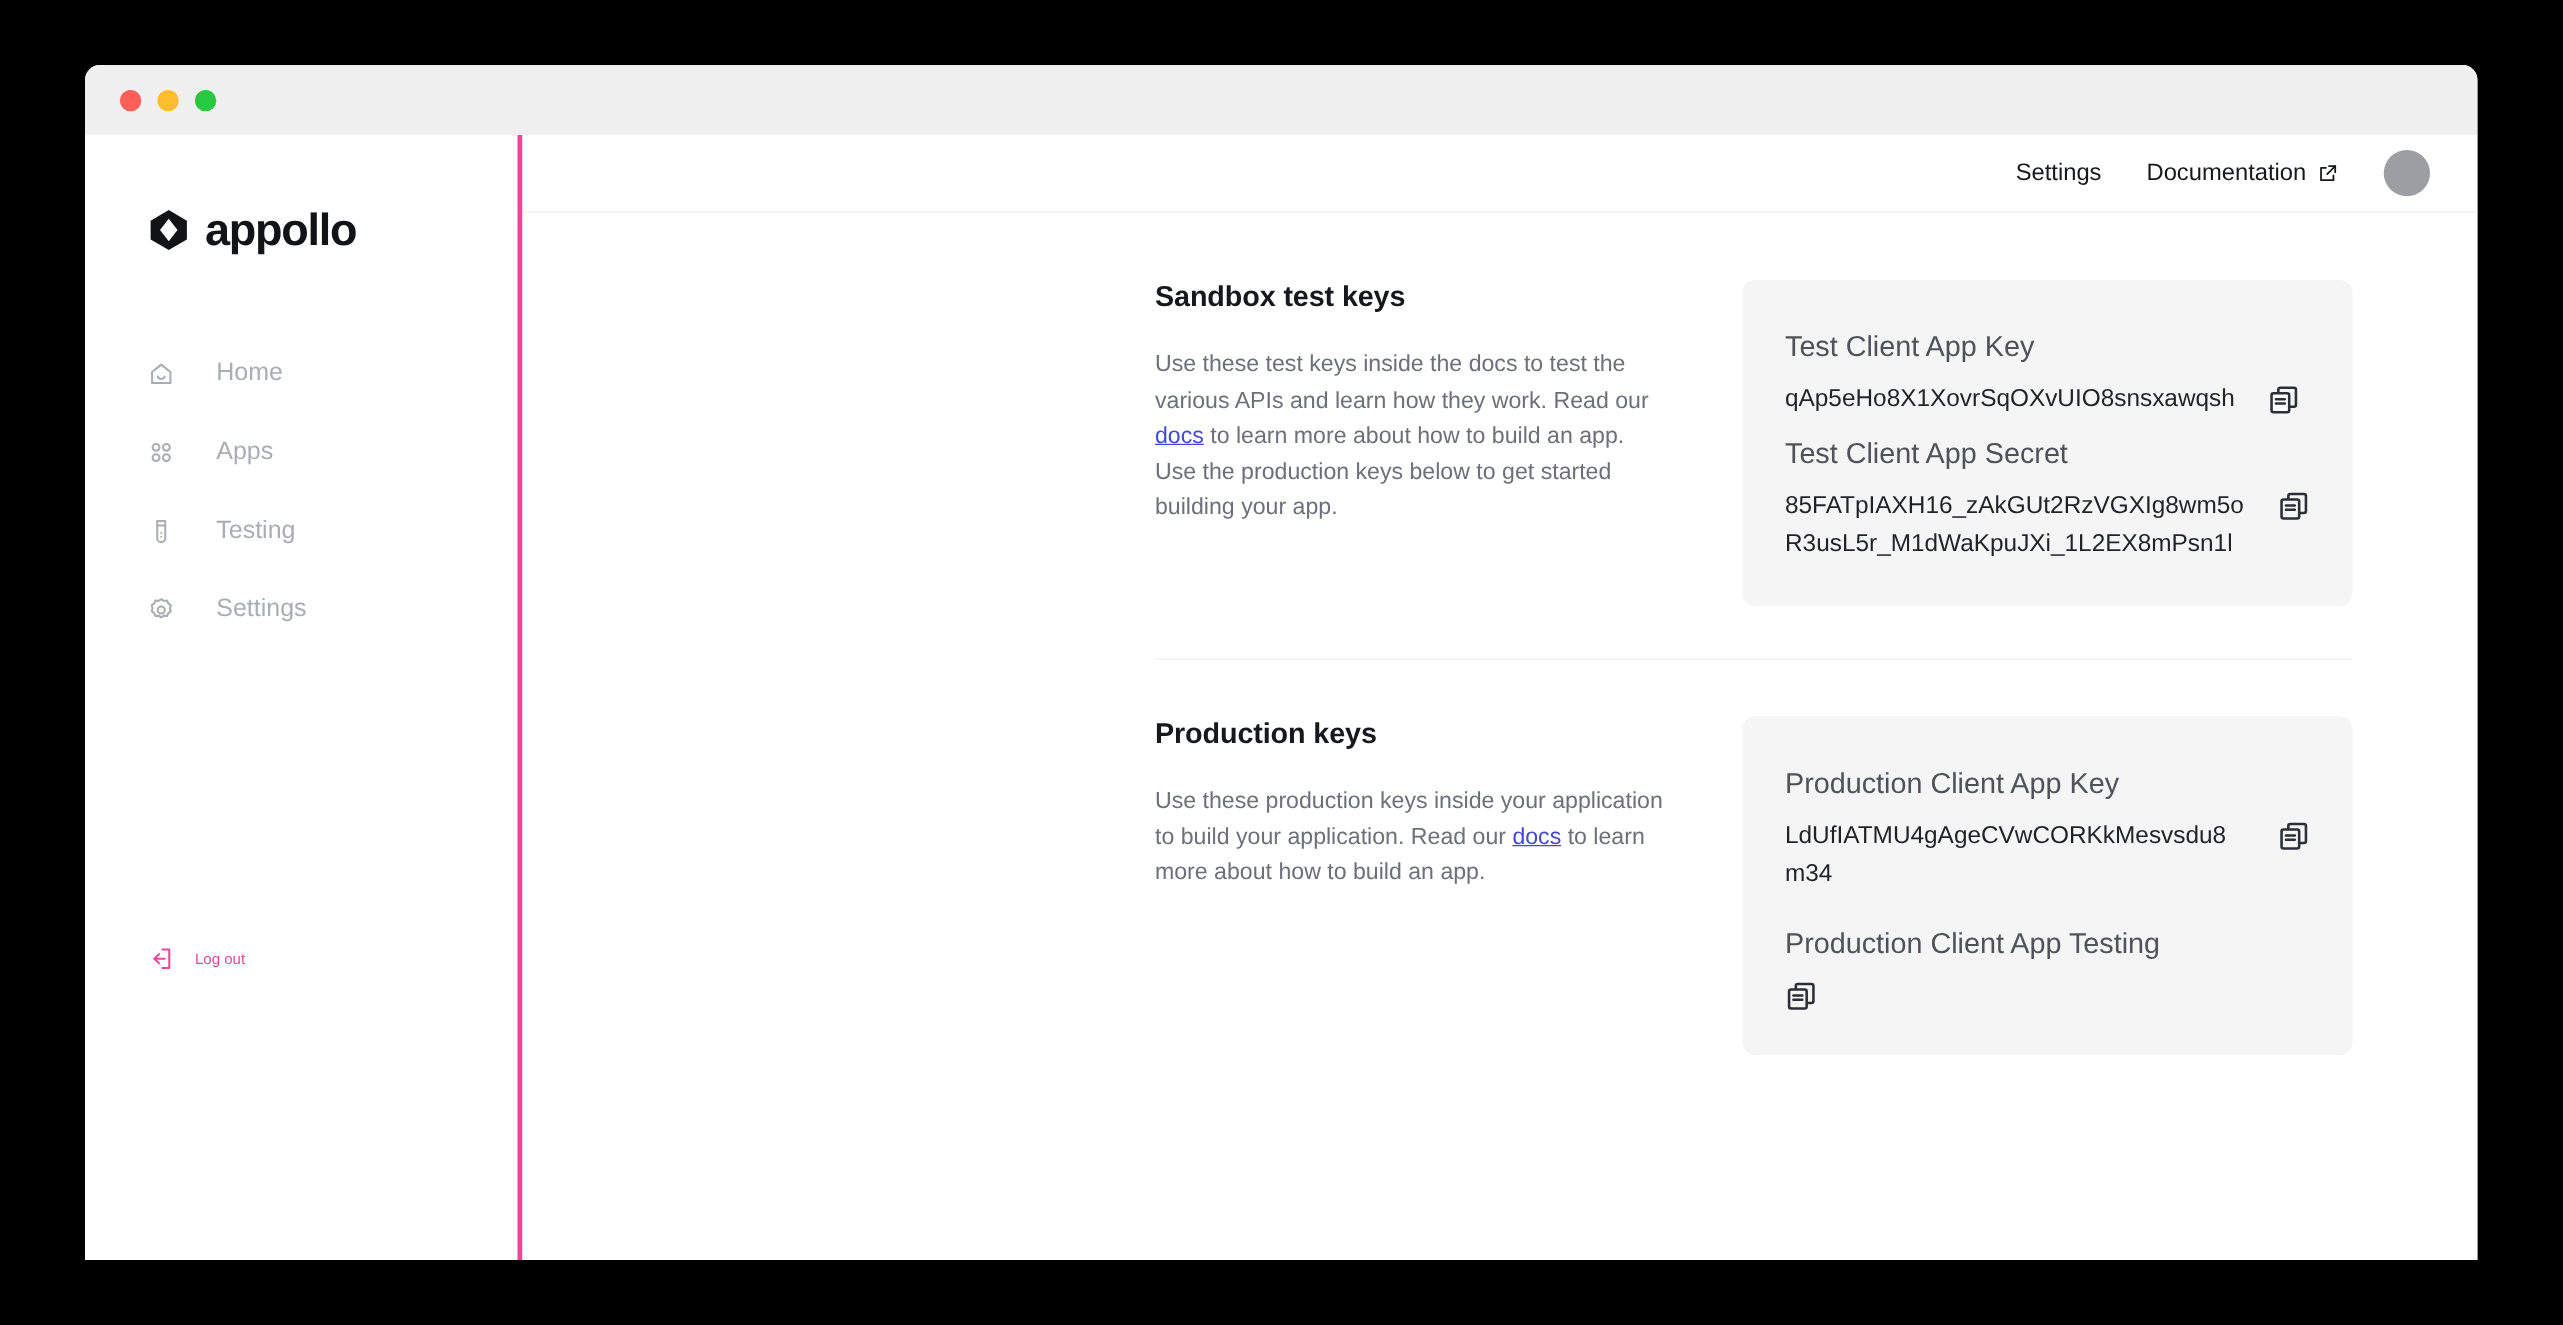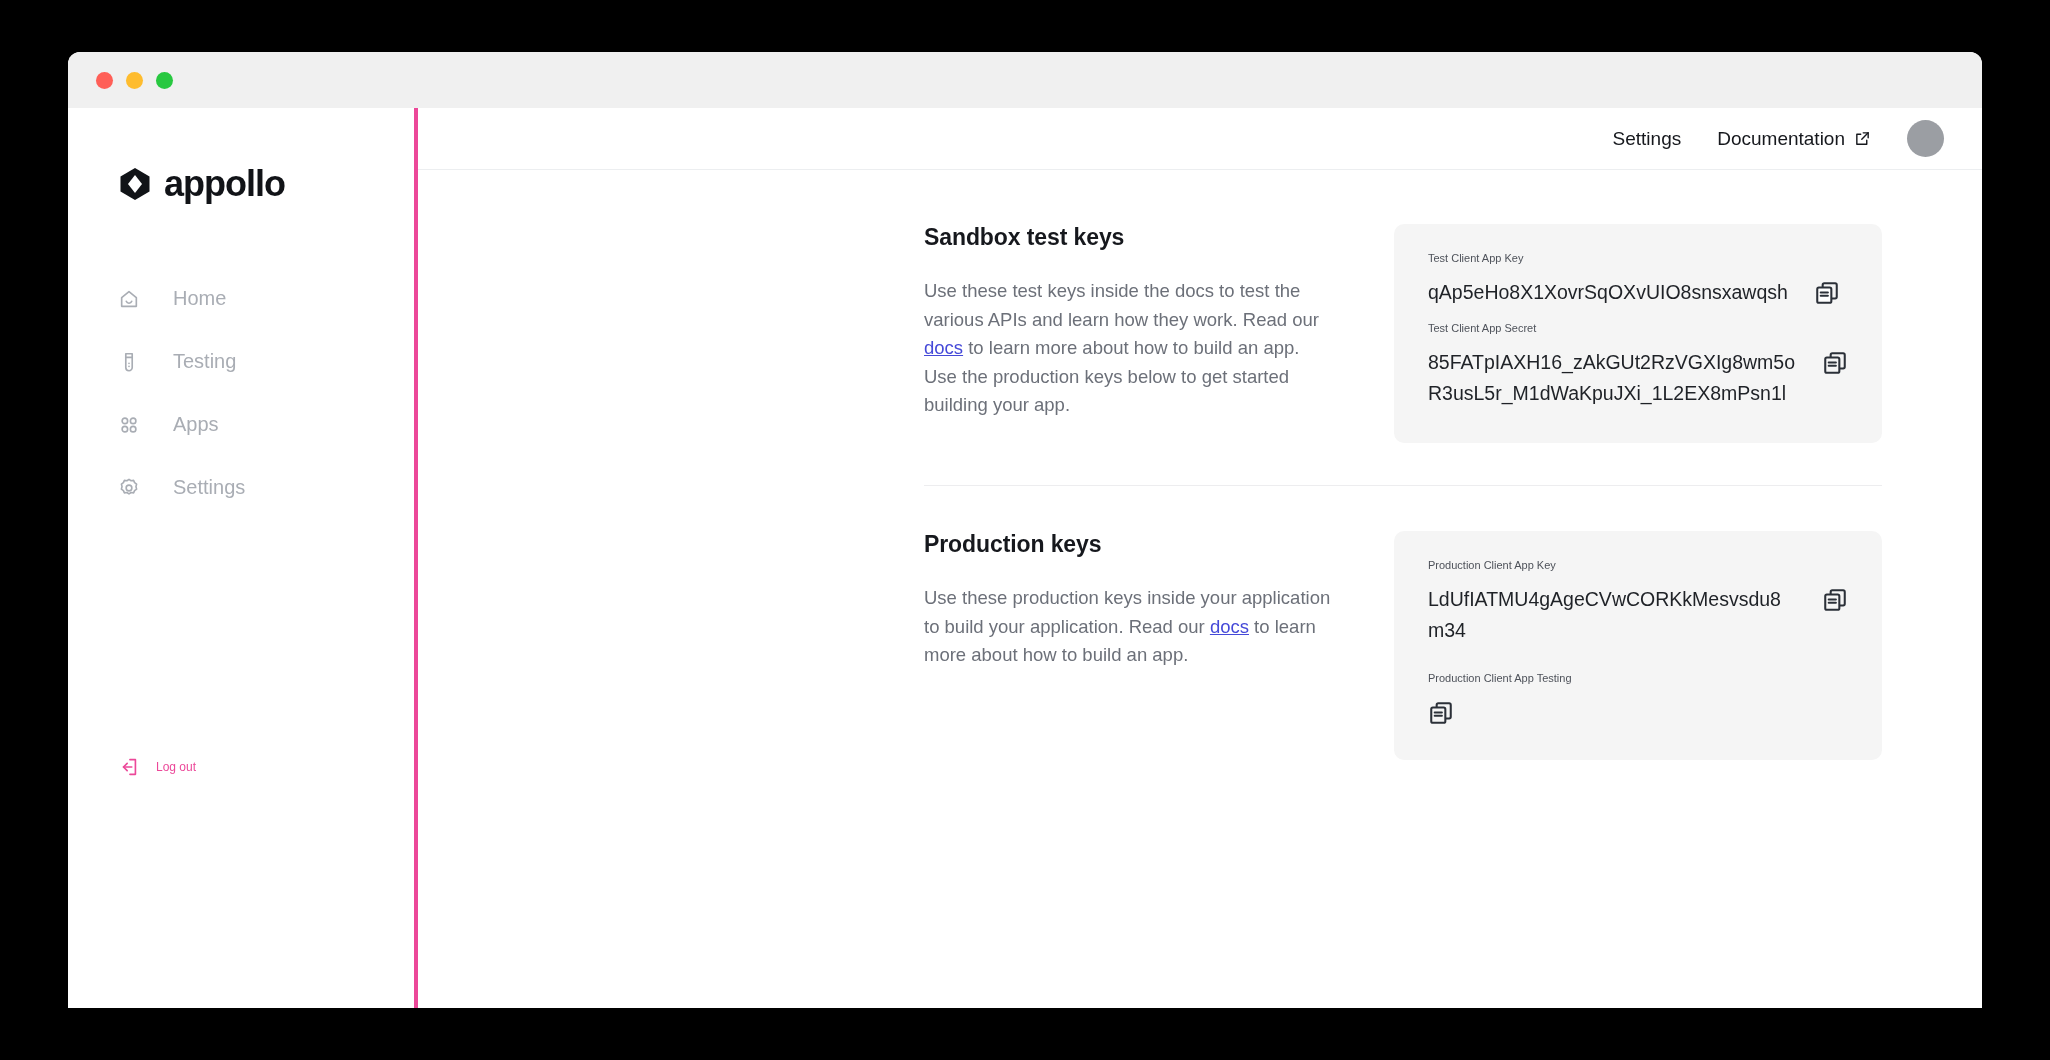--- a/index.html
+++ b/index.html
@@ -146,23 +146,24 @@
   .card {
     flex: 1 1 auto;
     background: #f5f5f5;
     border-radius: 10px;
     padding: 28px 34px 34px 34px;
     max-width: 735px;
   }
   .field { margin-bottom: 14px; }
   .field:last-child { margin-bottom: 0; }
   .field-label {
-    font-size: 11px;
+    font-size: 23px;
     color: #4e525a;
     margin-bottom: 13px;
+    margin-top: 12px;
   }
   .field-row {
     display: flex;
     align-items: flex-start;
     gap: 26px;
   }
   .field-value {
     font-size: 19.5px;
     line-height: 31px;
     color: #1f2227;
@@ -217,40 +218,40 @@
             <svg viewBox="0 0 24 24" width="22" height="22" fill="none" stroke="currentColor" stroke-width="1.8" stroke-linecap="round" stroke-linejoin="round">
               <path d="M4 10.5 L12 4 L20 10.5 V20 H4 Z"></path>
               <path d="M9 14.5 a3.2 3.2 0 0 0 6 0"></path>
             </svg>
           </span>
           <span>Home</span>
         </div>
 
         <div class="nav-item">
           <span class="nav-ico">
+            <svg viewBox="0 0 24 24" width="22" height="22" fill="none" stroke="currentColor" stroke-width="1.8">
+              <circle cx="7.5" cy="7.5" r="3"></circle>
+                <circle cx="16.5" cy="7.5" r="3"></circle>
+              <circle cx="7.5" cy="16.5" r="3"></circle>
+                <circle cx="16.5" cy="16.5" r="3"></circle>
+            </svg>
+          </span>
+          <span>Apps</span>
+        </div>
+
+        <div class="nav-item">
+          <span class="nav-ico">
             <svg viewBox="0 0 24 24" width="22" height="22" fill="none" stroke="currentColor" stroke-width="1.8" stroke-linecap="round" stroke-linejoin="round">
               <path d="M8.5 3 H15.5 V18 a3.5 3.5 0 0 1 -7 0 Z"></path>
               <path d="M8.5 7 H15.5"></path>
               <circle cx="12" cy="13.5" r="0.9" fill="currentColor" stroke="none"></circle>
               <circle cx="12" cy="16.8" r="0.9" fill="currentColor" stroke="none"></circle>
             </svg>
           </span>
           <span>Testing</span>
-        </div>
-
-        <div class="nav-item">
-          <span class="nav-ico">
-            <svg viewBox="0 0 24 24" width="22" height="22" fill="none" stroke="currentColor" stroke-width="1.8">
-              <circle cx="7.5" cy="7.5" r="3"></circle>
-                <circle cx="16.5" cy="7.5" r="3"></circle>
-              <circle cx="7.5" cy="16.5" r="3"></circle>
-                <circle cx="16.5" cy="16.5" r="3"></circle>
-            </svg>
-          </span>
-          <span>Apps</span>
         </div>
 
 
         <div class="nav-item">
           <span class="nav-ico">
             <svg viewBox="0 0 24 24" width="22" height="22" fill="none" stroke="currentColor" stroke-width="1.8" stroke-linejoin="round">
               <path d="M12 2.6 l2.3 1.5 2.7 -.4 1.1 2.5 2.2 1.6 -.7 2.7 .7 2.7 -2.2 1.6 -1.1 2.5 -2.7 -.4 -2.3 1.5 -2.3 -1.5 -2.7 .4 -1.1 -2.5 -2.2 -1.6 .7 -2.7 -.7 -2.7 2.2 -1.6 1.1 -2.5 2.7 .4 Z"></path>
               <circle cx="12" cy="12" r="3.1"></circle>
             </svg>
           </span>

